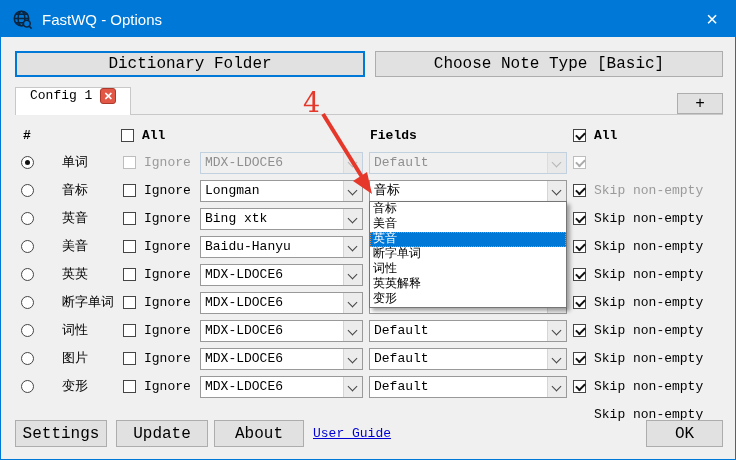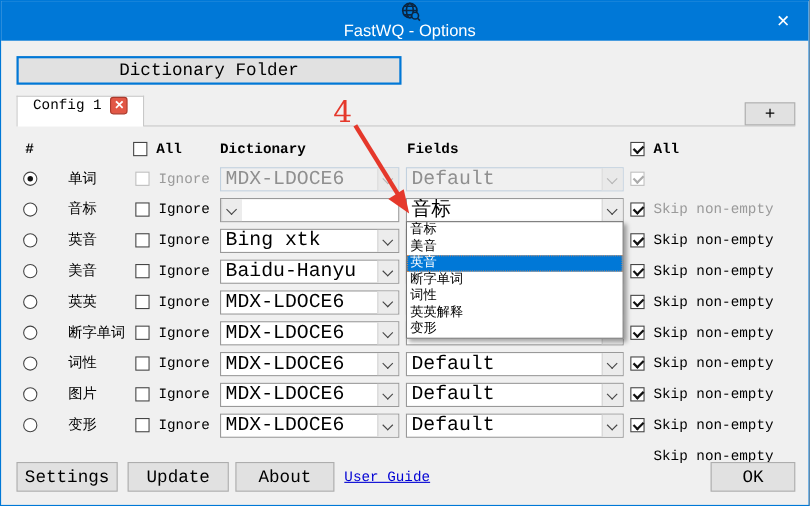--- a/index.html
+++ b/index.html
@@ -7,21 +7,21 @@
   body { font-family:"Liberation Mono","DejaVu Sans Mono",monospace; }
 
   .window{
     position:relative; width:736px; height:460px;
     background:#f0f0f0; border:1px solid #0078d7; overflow:hidden;
   }
 
   
   .titlebar{
     position:absolute; left:0; top:0; width:100%; height:36px;
-    background:#0078d7; display:flex; align-items:center;flex-direction:column;
+    background:#0078d7; display:flex; align-items:center;
   }
   .titlebar .app-icon{ margin-left:11px; width:21px; height:21px; }
   .titlebar .title{
     margin-left:9px; color:#fff; font-family:"Liberation Sans","DejaVu Sans",sans-serif;
     font-size:15px;
   }
   .close-btn{
     position:absolute; right:0; top:0; width:46px; height:36px;
     color:#fff; display:flex; align-items:center; justify-content:center;
     font-family:"Liberation Sans",sans-serif; font-size:20px; font-weight:300;
@@ -83,21 +83,21 @@
   .row .rad{ left:20px; top:7px; }
   .row .ichk{ left:122px; top:7px; }
   .row .schk{ left:572px; top:7px; }
   .row.disabled-row .ilabel, .gray{ color:#9a9a9a; }
 
   
   .combo{
     position:absolute; top:3px; height:22px; background:#fff;
     border:1px solid #999; display:flex;
   }
-  .combo .val{ flex:1; padding-left:4px; line-height:20px; font-size:18px; overflow:hidden; white-space:nowrap; }
+  .combo .val{ flex:1; padding-left:4px; line-height:20px; font-size:13px; overflow:hidden; white-space:nowrap; }
   .combo .dd{
     width:19px; background:#ececec; border-left:1px solid #d5d5d5; position:relative;
   }
   .combo .dd::after{
     content:""; position:absolute; left:5px; top:6px; width:6px; height:6px;
     border-right:1.6px solid #444; border-bottom:1.6px solid #444; transform:rotate(45deg);
   }
   .combo.disabled{ background:#f0f0f0; border-color:#c2d1df; }
   .combo.disabled .val{ color:#8f8f8f; }
   .combo.disabled .dd{ background:#e9e9e9; border-left-color:#dcdcdc; }
@@ -145,33 +145,33 @@
         <line x1="3.4" y1="13.8" x2="15.6" y2="13.8"></line>
         <circle cx="14.8" cy="14.6" r="3.4" fill="#0078d7"></circle>
         <line x1="17.3" y1="17.2" x2="19.6" y2="19.6"></line>
       </g>
     </svg>
     <span class="title">FastWQ - Options</span>
     <div class="close-btn">×</div>
   </div>
 
   <div class="btn focused" style="left:14px;top:50px;width:350px;height:26px;">Dictionary Folder</div>
+  <div class="btn" style="left:374px;top:50px;width:348px;height:26px;">Choose Note Type [Basic]</div>
 
   <div class="tab">
     <span class="tab-label">Config 1</span>
     <span class="tab-close">✕</span>
   </div>
   <div class="tabline"></div>
   <div class="btn plus-btn">+</div>
 
   <div class="ghead">
     <span style="left:22px">#</span>
     <span class="chkbox" style="left:120px;top:4px"></span>
     <span style="left:141px">All</span>
-    <span style="left:199px">Dictionary</span>
     <span style="left:369px">Fields</span>
     <span class="chkbox checked" style="left:572px;top:4px"></span>
     <span style="left:593px">All</span>
   </div>
 
   <div class="row disabled-row" style="top:148px">
     <span class="radio selected rad"></span>
     <span class="rlabel">单词</span>
     <span class="chkbox disabled ichk"></span>
     <span class="ilabel gray">Ignore</span>
@@ -186,20 +186,21 @@
     <span class="chkbox disabled checked schk"></span>
     <span class="slabel gray">Skip non-empty</span>
   </div>
 
   <div class="row" style="top:176px">
     <span class="radio rad"></span>
     <span class="rlabel">音标</span>
     <span class="chkbox ichk"></span>
     <span class="ilabel">Ignore</span>
     <div class="combo c-dict">
+      <span class="val">Longman</span>
         <span class="dd"></span>
     </div>
     <div class="combo c-fields">
       <span class="val">音标</span>
         <span class="dd"></span>
     </div>
     <span class="chkbox checked schk"></span>
     <span class="slabel">Skip non-empty</span>
   </div>
 

